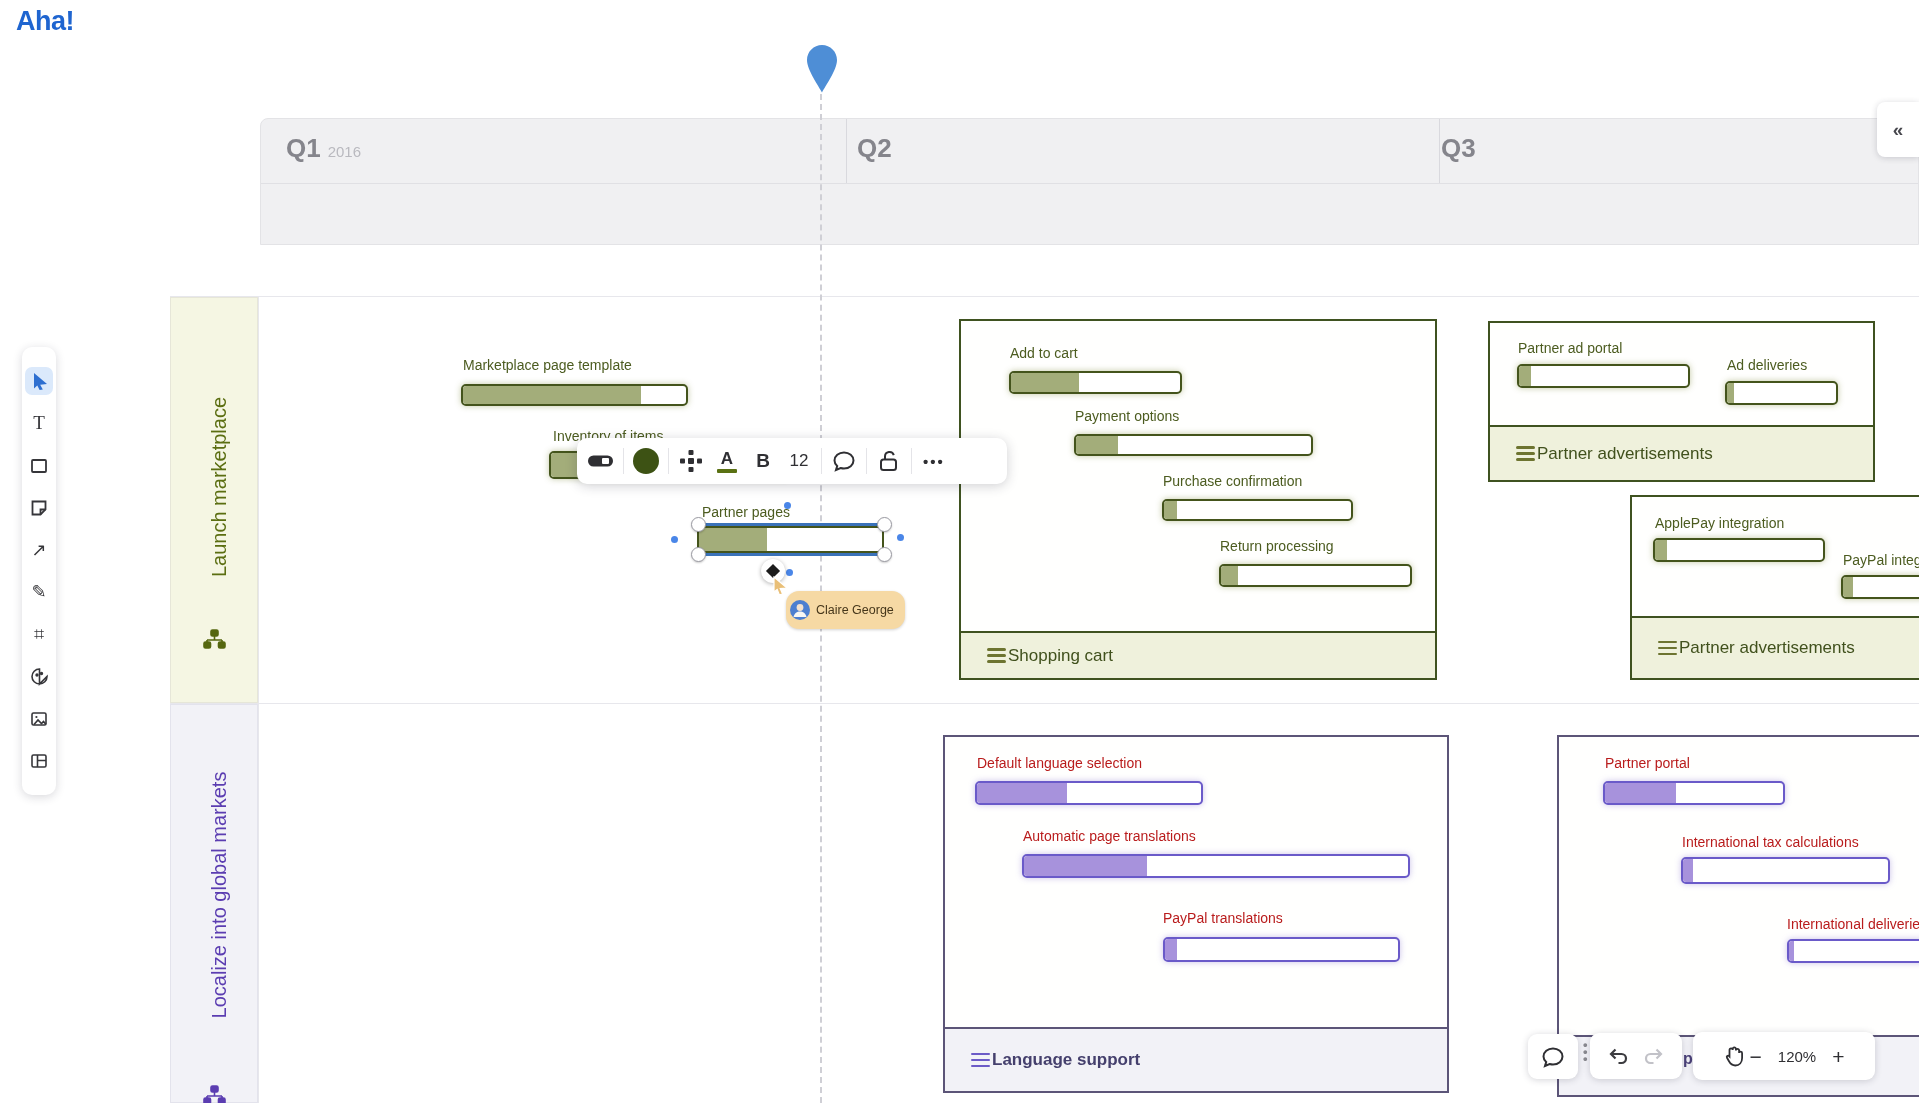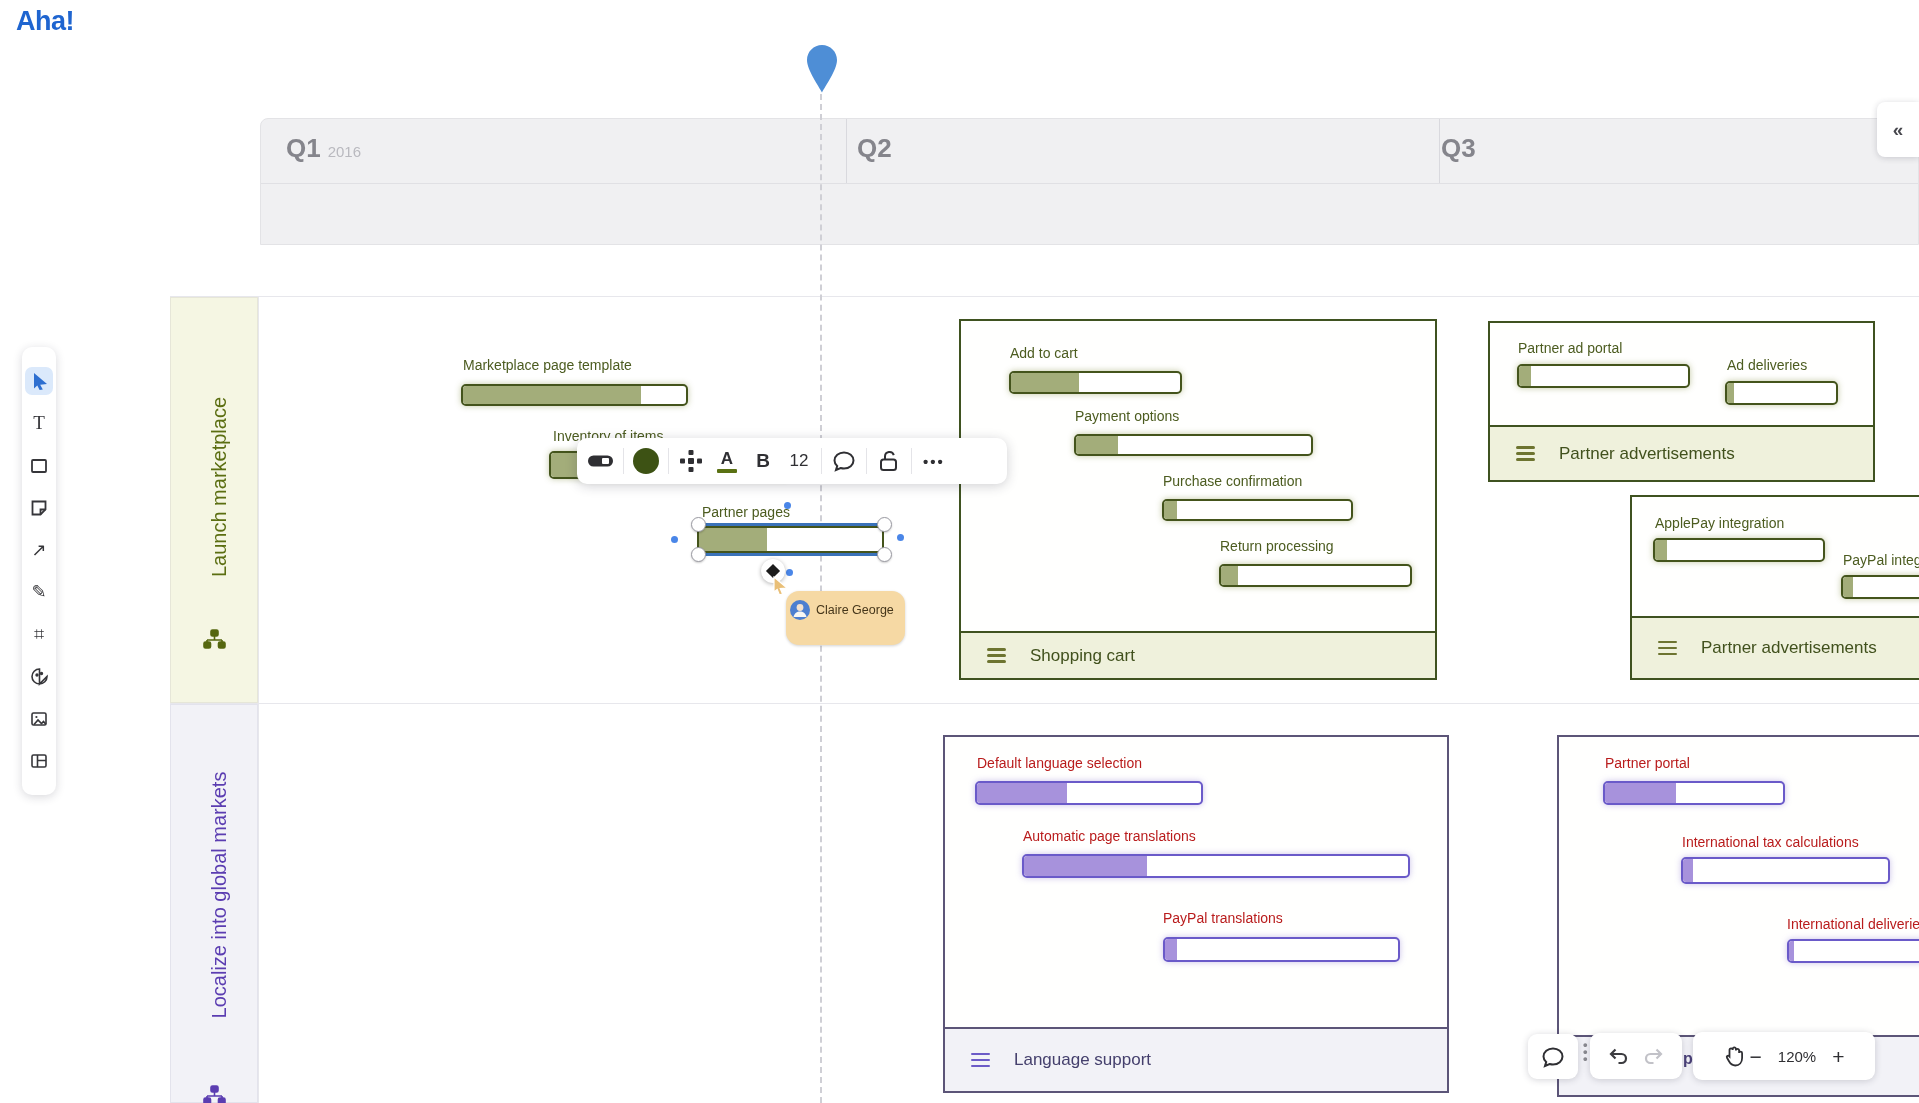--- a/index.html
+++ b/index.html
@@ -22,23 +22,23 @@
   .lane-label{position:absolute;white-space:nowrap;font-size:20px;font-weight:500;z-index:2;
               transform:translate(-50%,-50%) rotate(-90deg);}
   .grid-line{position:absolute;background:#e7e7ec;z-index:1;}
   
   .today-line{position:absolute;left:820px;top:94px;height:1009px;width:0;
               border-left:2px dashed #cfcfd5;z-index:2;}
   .pin{position:absolute;left:805px;top:44px;z-index:4;}
   
   .card{position:absolute;background:#fffffe;border:2px solid;box-sizing:border-box;}
   .card-olive{border-color:#3f5220;}
-  .card-purple{border-color:#5c5578;}
+  .card-purple{border-color:#5c5578;font-weight:bold;}
   .card-footer{position:absolute;left:0;right:0;bottom:0;border-top:2px solid;display:flex;
-               align-items:center;padding-left:26px;gap:24px;z-index:3;box-sizing:border-box;}
+               align-items:center;padding-left:26px;gap:2px;z-index:3;box-sizing:border-box;}
   .footer-olive{background:#eff1dc;border-color:#3f5220;color:#41511d;}
   .footer-purple{background:#f2f2f7;border-color:#5c5578;color:#45406d;}
   .card-footer .title{font-size:17px;}
   .hamburger{display:inline-flex;flex-direction:column;gap:3.5px;}
   .hamburger i{display:block;width:19px;height:2.6px;border-radius:2px;}
   .ham-olive i{background:#6d7430;}
   .ham-purple i{background:#6c5bc7;}
   
   .item-label{position:absolute;font-size:14px;white-space:nowrap;z-index:3;}
   .lbl-olive{color:#4c5c20;}
@@ -55,21 +55,21 @@
   .sel-wrap .bar{position:absolute;left:0;top:0;width:100%;height:100%;border-radius:3px;}
   .handle{position:absolute;width:13px;height:13px;border-radius:50%;background:#fff;
           border:1.5px solid #9a9aa2;box-shadow:0 1px 2px rgba(0,0,0,.2);z-index:6;}
   .snap-dot{position:absolute;width:7px;height:7px;border-radius:50%;background:#4a86e8;z-index:6;}
   
   .cursor-dot{position:absolute;left:761px;top:559px;width:24px;height:24px;border-radius:50%;
               background:#fff;box-shadow:0 1px 4px rgba(0,0,0,.3);z-index:12;display:flex;align-items:center;justify-content:center;}
   .cursor-dot i{display:block;width:10px;height:10px;background:#1c1c1c;transform:rotate(45deg);}
   .cursor-arrow{position:absolute;left:772px;top:576px;z-index:12;}
   .name-pill{position:absolute;left:786px;top:591px;height:38px;border-radius:13px;background:#f6d9a4;
-             display:flex;align-items:center;padding:0 11px 16px 4px;gap:6px;z-index:12;box-shadow:0 1px 3px rgba(0,0,0,.18);justify-content:center;}
+             display:flex;align-items:center;padding:0 11px 0 4px;gap:6px;z-index:12;box-shadow:0 1px 3px rgba(0,0,0,.18);justify-content:center;}
   .name-pill .nm{font-size:12.5px;color:#45361a;font-weight:500;}
   
   .fmt-toolbar{position:absolute;left:577px;top:438px;width:430px;height:46px;background:#fff;
                border-radius:10px;box-shadow:0 2px 12px rgba(40,40,60,.22);z-index:10;
                display:flex;align-items:center;padding:0 6px;box-sizing:border-box;color:#2f2f33;}
   .fmt-toolbar .tb-btn{display:flex;align-items:center;justify-content:center;height:36px;min-width:36px;
                border-radius:6px;cursor:pointer;}
   .fmt-toolbar .div{width:1px;height:26px;background:#e4e4e8;margin:0 4px;}
   .swatch{width:26px;height:26px;border-radius:50%;background:#3d5214;}
   .tc-a{font-size:17px;font-weight:bold;line-height:1;display:flex;flex-direction:column;align-items:center;gap:2px;}

